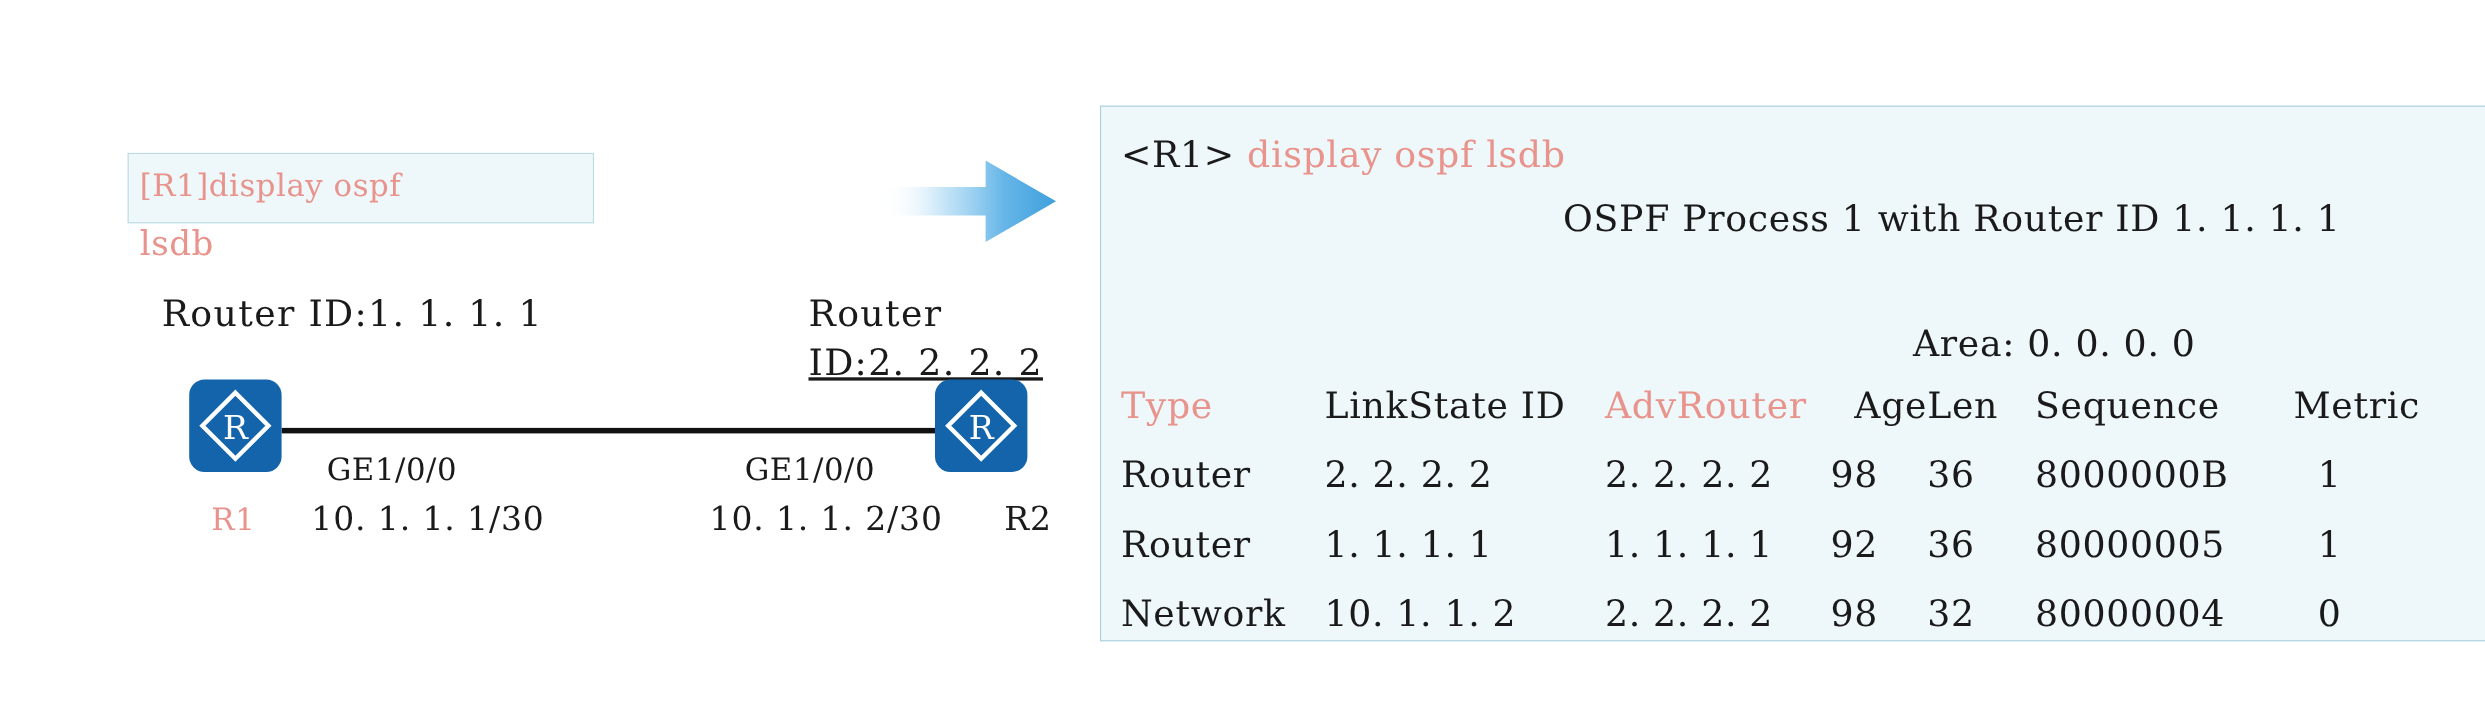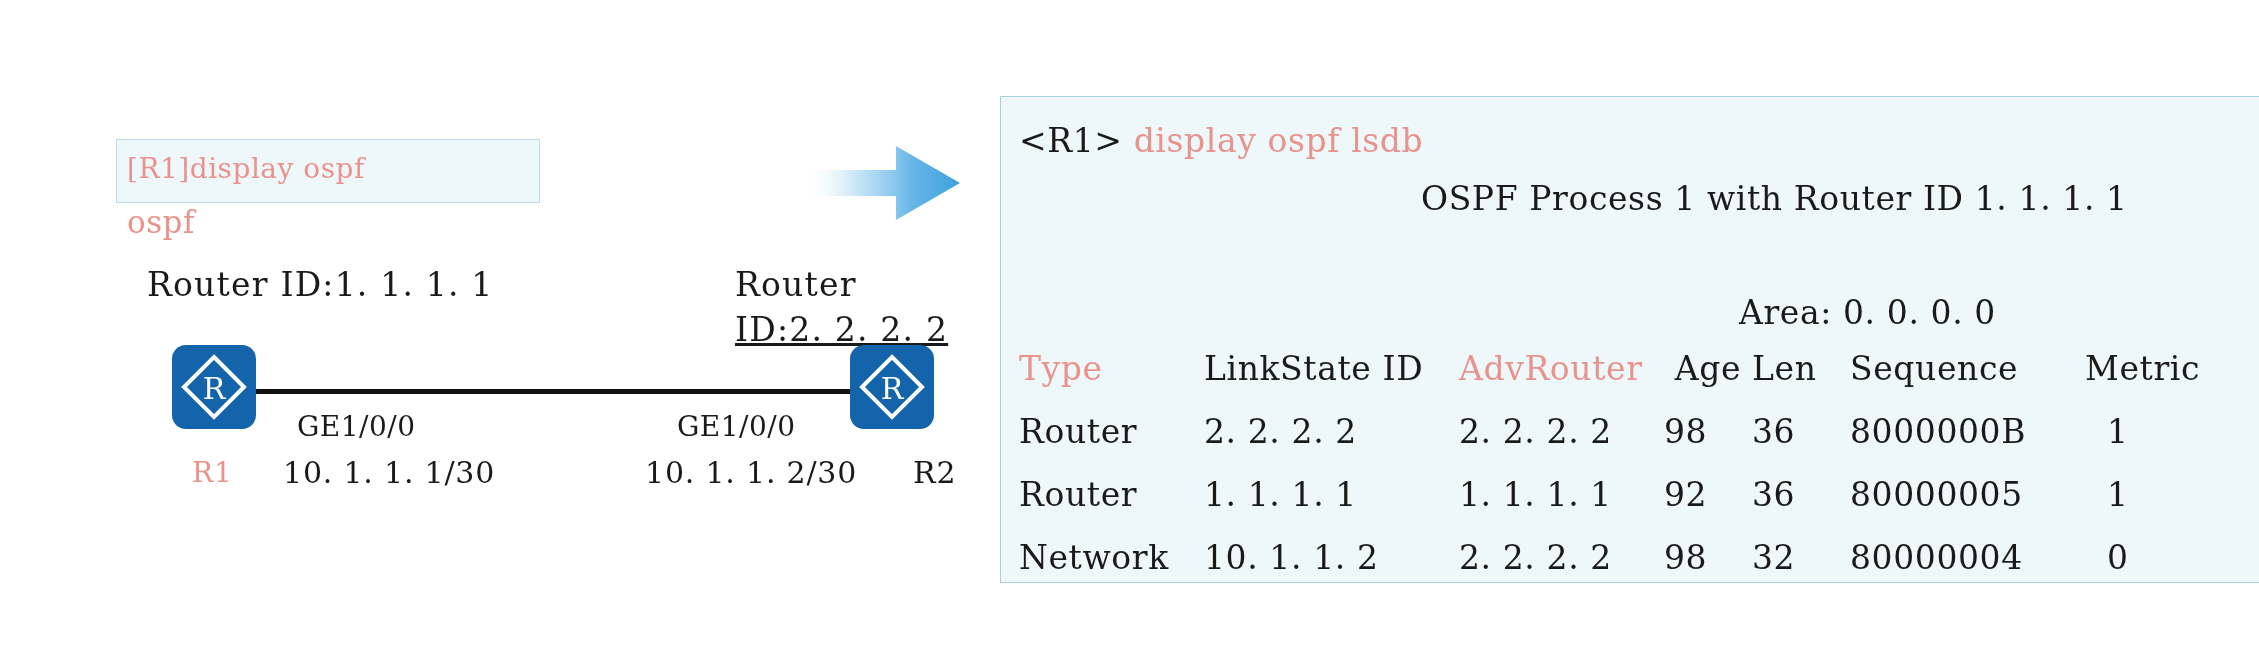--- a/index.html
+++ b/index.html
@@ -190,37 +190,37 @@
     padding: 0 0 24px 0;
     white-space: pre;
     vertical-align: top;
   }
   #term-table tr.header-row td { color: #1a1a1a; }
   #term-table tr.header-row td.accent { color: #e8938c; }
 
   .col-type     { width: 185px; }
   .col-linkid   { width: 255px; }
   .col-adv      { width: 205px; }
-  .col-age      { width: 88px;  text-align: center; }
+  .col-age      { width: 88px;  text-align: right; }
   .col-len      { width: 98px;  text-align: left; }
   .col-seq      { width: 235px; }
   .col-metric   { width: 160px; }
   #term-table tr.data-row td.col-age,
   #term-table tr.data-row td.col-len { text-align: left; }
   #term-table tr.data-row td.col-metric { text-align: left; padding-left: 22px; }
   #term-table tr.header-row td.col-metric { padding-left: 0; }
 </style>
 </head>
 <body>
 
 <div id="topology">
 
   <div id="cmd-box"></div>
   <div id="cmd-line1">[R1]display ospf</div>
-  <div id="cmd-line2">ospf</div>
+  <div id="cmd-line2">lsdb</div>
 
   <div id="router1-id">Router ID:1. 1. 1. 1</div>
 
   <div id="router2-id-l1">Router</div>
   <div id="router2-id-l2">ID:2. 2. 2. 2</div>
 
   <div id="link-line"></div>
 
   <div class="router-icon" id="router1-icon">
     <svg viewBox="0 0 84 84" xmlns="http://www.w3.org/2000/svg">

